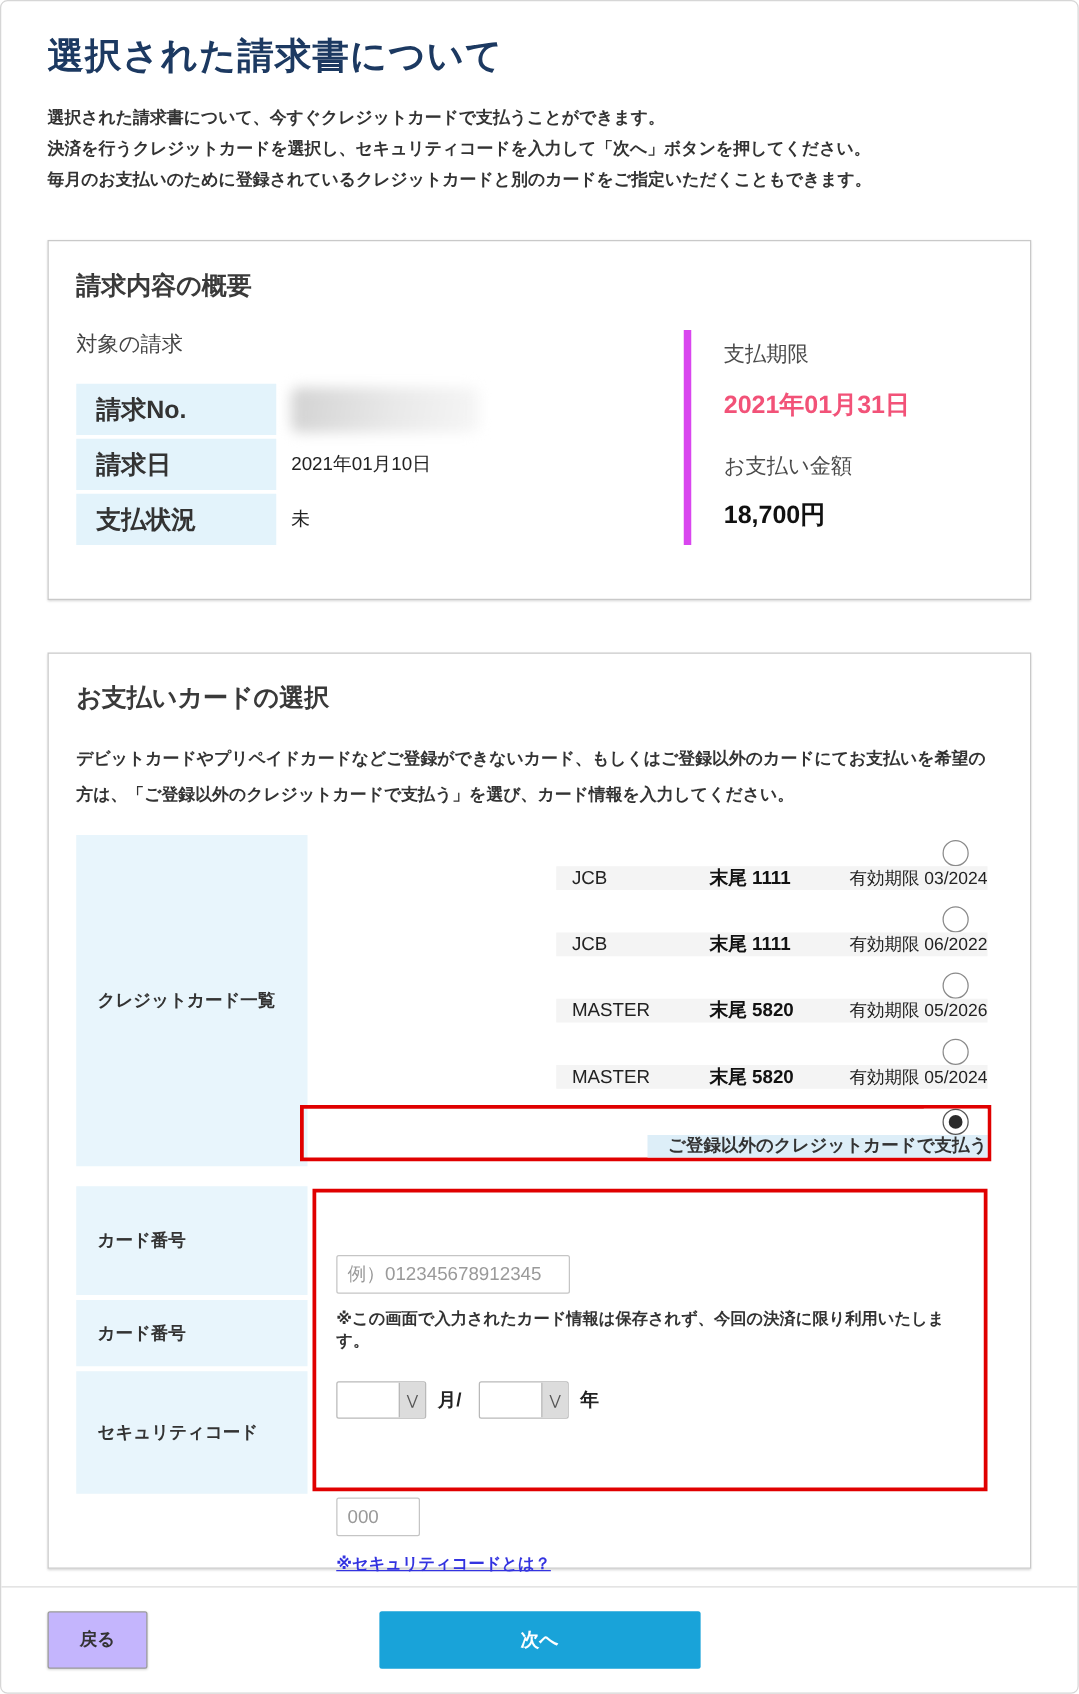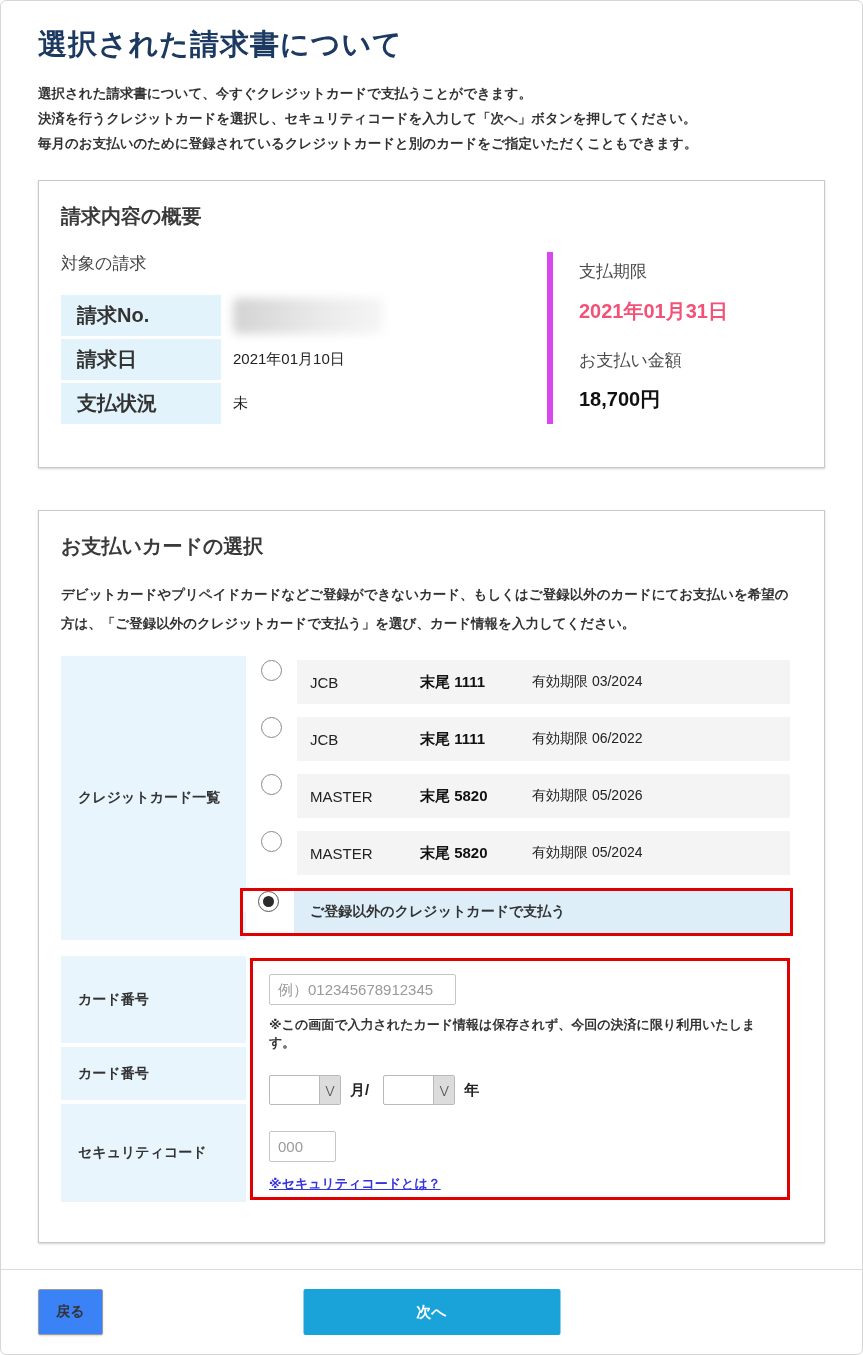--- a/index.html
+++ b/index.html
@@ -27,21 +27,21 @@
   
   .box {
     border:1px solid #c9c9c9;
     box-shadow:0 1px 2px rgba(0,0,0,.18);
     background:#fff;
     padding:22px;
   }
   .box-title { font-size:20px; font-weight:bold; color:#3a3a3a; }
 
   
-  #billing-box { margin-top:24px; height:288px; }
+  #billing-box { margin-top:36px; height:288px; }
   .billing-flex { display:flex; margin-top:22px; }
   .billing-left { width:486px; }
   .billing-sub { font-size:17px; color:#444; margin-bottom:20px; }
   .info-table { display:flex; flex-direction:column; gap:3px; width:100%; }
   .info-row { display:flex; min-height:41px; }
   .info-label {
     width:160px; background:#e3f3fb; font-size:20px; font-weight:bold;
     display:flex; align-items:center; padding:0 16px; flex-shrink:0;
   }
   .info-value { display:flex; align-items:center; padding:0 12px; font-size:15px; color:#222; }
@@ -63,21 +63,21 @@
   .form-area { margin-top:18px; }
 
   .list-section { display:flex; }
   .list-label-cell {
     width:185px; flex-shrink:0; background:#e8f5fc;
     display:flex; align-items:center; padding-left:17px;
     font-size:14px; font-weight:bold;
   }
   .rows-col { flex:1; display:flex; flex-direction:column; gap:13px; padding:4px 0; }
 
-  .card-row { display:flex; align-items:flex-start; margin-right:12px; }
+  .card-row { display:flex; align-items:flex-end; margin-right:12px;flex-direction:column; }
   .radio-zone { width:51px; flex-shrink:0; display:flex; align-items:center; justify-content:center; background:#fff; }
   .radio {
     width:21px; height:21px; border-radius:50%;
     border:1px solid #8a8a8a; background:#fff;
     display:flex; align-items:center; justify-content:center;
   }
   .radio.checked { border-color:#555; }
   .radio .dot { width:11px; height:11px; border-radius:50%; background:#2b2b2b; }
   .row-body {
     flex:1; background:#f4f4f4; display:flex; align-items:center;
@@ -103,20 +103,21 @@
   .label-seccode { height:98px; }
 
   .red-panel {
     flex:1; margin-left:4px; margin-right:12px; margin-top:2px;
     border:3px solid #e00000; padding:13px 16px; height:242px; background:#fff;
   }
   .text-input {
     border:1px solid #c5c5c5; border-radius:2px; height:31px;
     font-size:15px; padding:0 8px; color:#222;
     font-family:"Liberation Sans","DejaVu Sans",sans-serif;
+    margin-top:37px;
   }
   .text-input::placeholder { color:#9a9a9a; opacity:1; }
   #card-number-input { width:187px; }
   #security-code-input { width:67px; }
   .field-note { margin-top:11px; font-size:13px; font-weight:bold; color:#333; }
 
   .expiry-row { margin-top:23px; display:flex; align-items:center; }
   .fake-select {
     width:72px; height:30px; border:1px solid #b9b9b9; border-radius:2px;
     background:#fff; display:flex; overflow:hidden; cursor:default;
@@ -133,21 +134,21 @@
   .seccode-link {
     display:inline-block; margin-top:13px;
     font-size:13px; font-weight:bold; color:#3333e0; text-decoration:underline;
   }
 
   
   .footer-divider { position:absolute; left:0; right:0; top:1268px; border-top:1px solid #dcdcdc; }
   .footer { position:absolute; left:0; right:0; top:1288px; height:46px; }
   .back-button {
     position:absolute; left:37px; top:0;
-    width:65px; height:46px; background:#3b82f6;
+    width:80px; height:46px; background:#c4b5fd;
     border:1px solid #9a9a9a; border-radius:2px;
     box-shadow:0 1px 2px rgba(0,0,0,.15);
     font-size:14px; font-weight:bold; color:#333;
     font-family:inherit; cursor:pointer;
   }
   .next-button {
     position:absolute; left:50%; transform:translateX(-50%); top:0;
     width:257px; height:46px; background:#19a3d9; border:none; border-radius:2px;
     font-size:15px; font-weight:bold; color:#fff;
     font-family:inherit; cursor:pointer;

